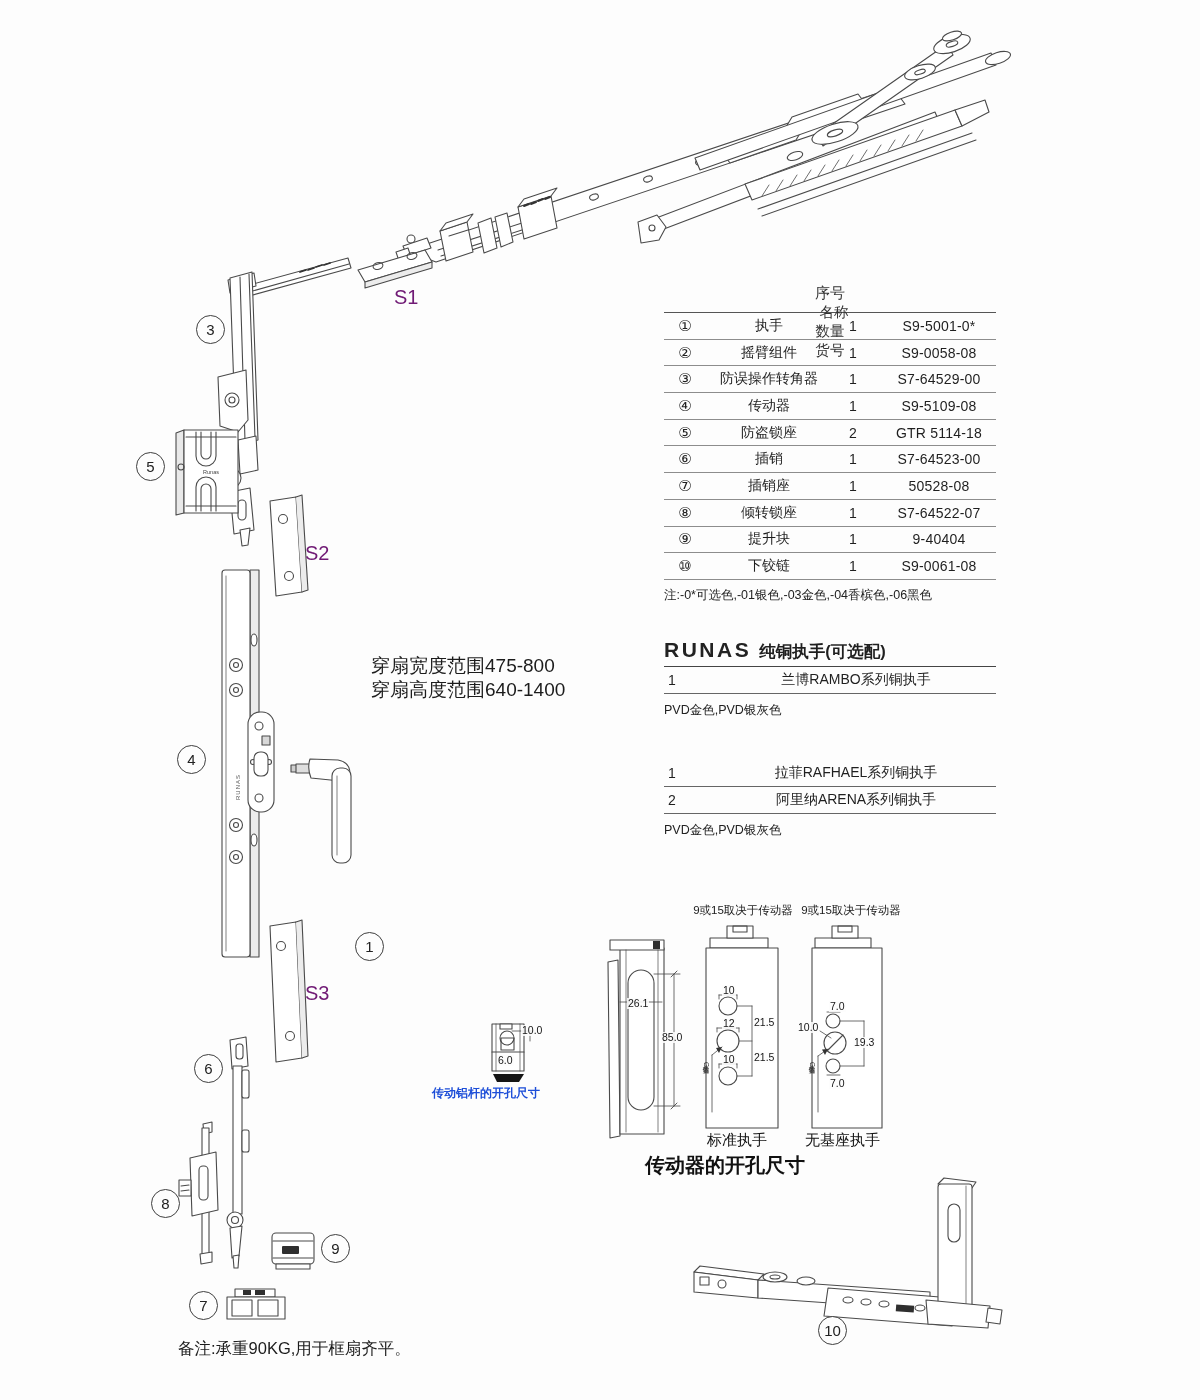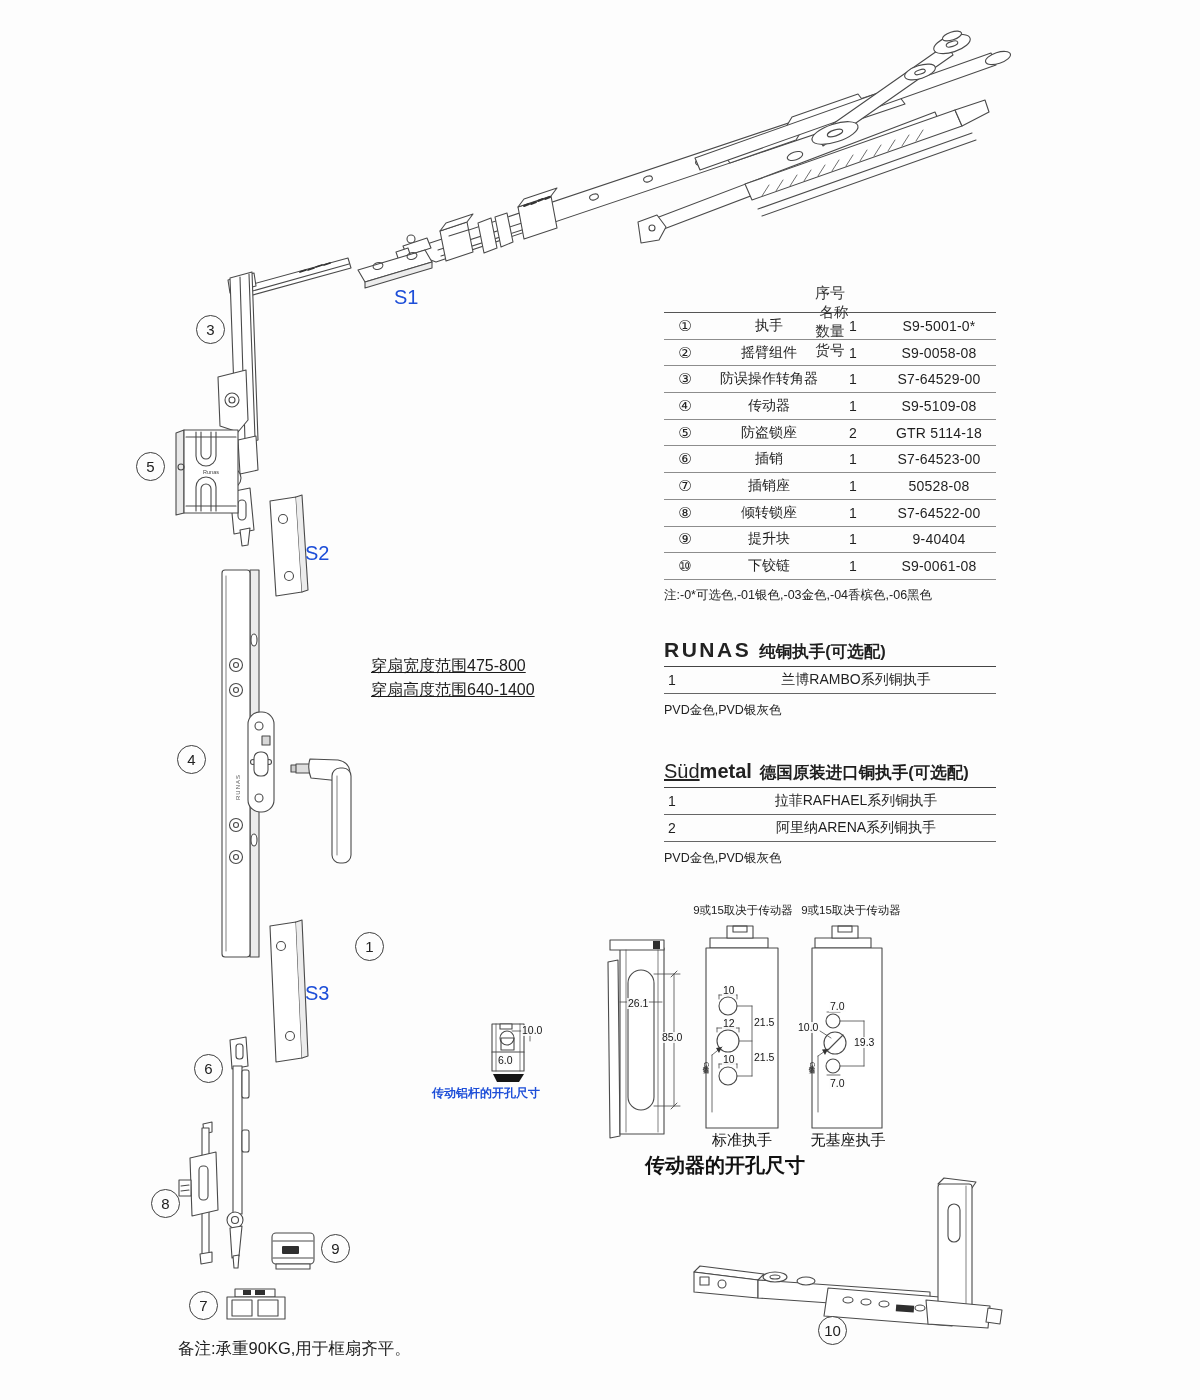--- a/index.html
+++ b/index.html
@@ -25,32 +25,32 @@
   .brand-sud{font-size:20px;text-decoration:underline;color:#222;}
   .brand-metal{font-size:20px;font-weight:bold;color:#222;}
   .brand-title{font-size:16.5px;font-weight:bold;margin-left:8px;}
   .srow{display:flex;align-items:center;height:26px;border-bottom:1px solid #666;font-size:14px;}
   .srow .n{width:48px;padding-left:4px;}
   .srow .v{flex:1;text-align:center;}
   .snote{font-size:12.5px;margin-top:8px;color:#222;}
 
   
   .formulas{position:absolute;left:371px;top:420px;font-size:16px;line-height:23.5px;color:#1c1c1c;}
-  .ranges{position:absolute;left:371px;top:654px;font-size:16px;line-height:23.5px;color:#1c1c1c;text-decoration:underline;}
+  .ranges{position:absolute;left:371px;top:654px;font-size:19px;line-height:23.5px;color:#1c1c1c;}
   .footnote{position:absolute;left:178px;top:1338px;font-size:16.5px;font-weight:500;color:#1c1c1c;}
 
   
   .callout{position:absolute;width:27px;height:27px;border:1.6px solid #3f3f3f;border-radius:50%;
            background:#fdfdfd;display:flex;align-items:center;justify-content:center;
            font-size:15px;color:#222;}
-  .slabel{position:absolute;font-size:20px;color:#1d4ed8;}
+  .slabel{position:absolute;font-size:20px;color:#701a75;}
   .dim{position:absolute;font-size:10.5px;line-height:1;color:#151515;background:rgba(253,253,253,.88);padding:0 1px;}
   .topnote{position:absolute;width:110px;text-align:center;font-size:11.5px;color:#1a1a1a;}
   .axis{position:absolute;writing-mode:vertical-rl;font-size:6.5px;letter-spacing:.5px;color:#333;}
-  .dcaption{position:absolute;font-size:15px;font-weight:500;text-align:center;color:#111;}
+  .dcaption{position:absolute;font-size:15px;font-weight:500;text-align:left;color:#111;}
   .dcaption-main{position:absolute;font-size:20px;font-weight:600;color:#111;}
   .rodcaption{position:absolute;font-size:12px;font-weight:600;color:#1d4ed8;}
 </style>
 </head>
 <body>
 
 <div class="page">
 
   <svg class="art" width="1200" height="1400" viewBox="0 0 1200 1400">
     <g stroke="#4a4a4a" stroke-width="1.1" fill="#fff" stroke-linejoin="round" stroke-linecap="round">
@@ -372,21 +372,21 @@
     <div class="prow">
       <span class="c-no">⑦</span>
         <span class="c-name">插销座</span>
         <span class="c-qty">1</span>
         <span class="c-code">50528-08</span>
     </div>
     <div class="prow">
       <span class="c-no">⑧</span>
         <span class="c-name">倾转锁座</span>
         <span class="c-qty">1</span>
-        <span class="c-code">S7-64522-00</span>
+        <span class="c-code">S7-64522-07</span>
     </div>
     <div class="prow">
       <span class="c-no">⑨</span>
         <span class="c-name">提升块</span>
         <span class="c-qty">1</span>
         <span class="c-code">9-40404</span>
     </div>
     <div class="prow">
       <span class="c-no">⑩</span>
         <span class="c-name">下铰链</span>
@@ -402,25 +402,20 @@
       <span class="brand-title">纯铜执手(可选配)</span>
     </div>
     <div class="srow">
       <span class="n">1</span>
       <span class="v">兰博RAMBO系列铜执手</span>
     </div>
     <div class="snote">PVD金色,PVD银灰色</div>
   </div>
 
   <div class="bsec" style="top:760px">
-    <div class="brandrow">
-      <span class="brand-sud">Süd</span>
-        <span class="brand-metal">metal</span>
-      <span class="brand-title">德国原装进口铜执手(可选配)</span>
-    </div>
     <div class="srow">
       <span class="n">1</span>
       <span class="v">拉菲RAFHAEL系列铜执手</span>
     </div>
     <div class="srow">
       <span class="n">2</span>
       <span class="v">阿里纳ARENA系列铜执手</span>
     </div>
     <div class="snote">PVD金色,PVD银灰色</div>
   </div>

